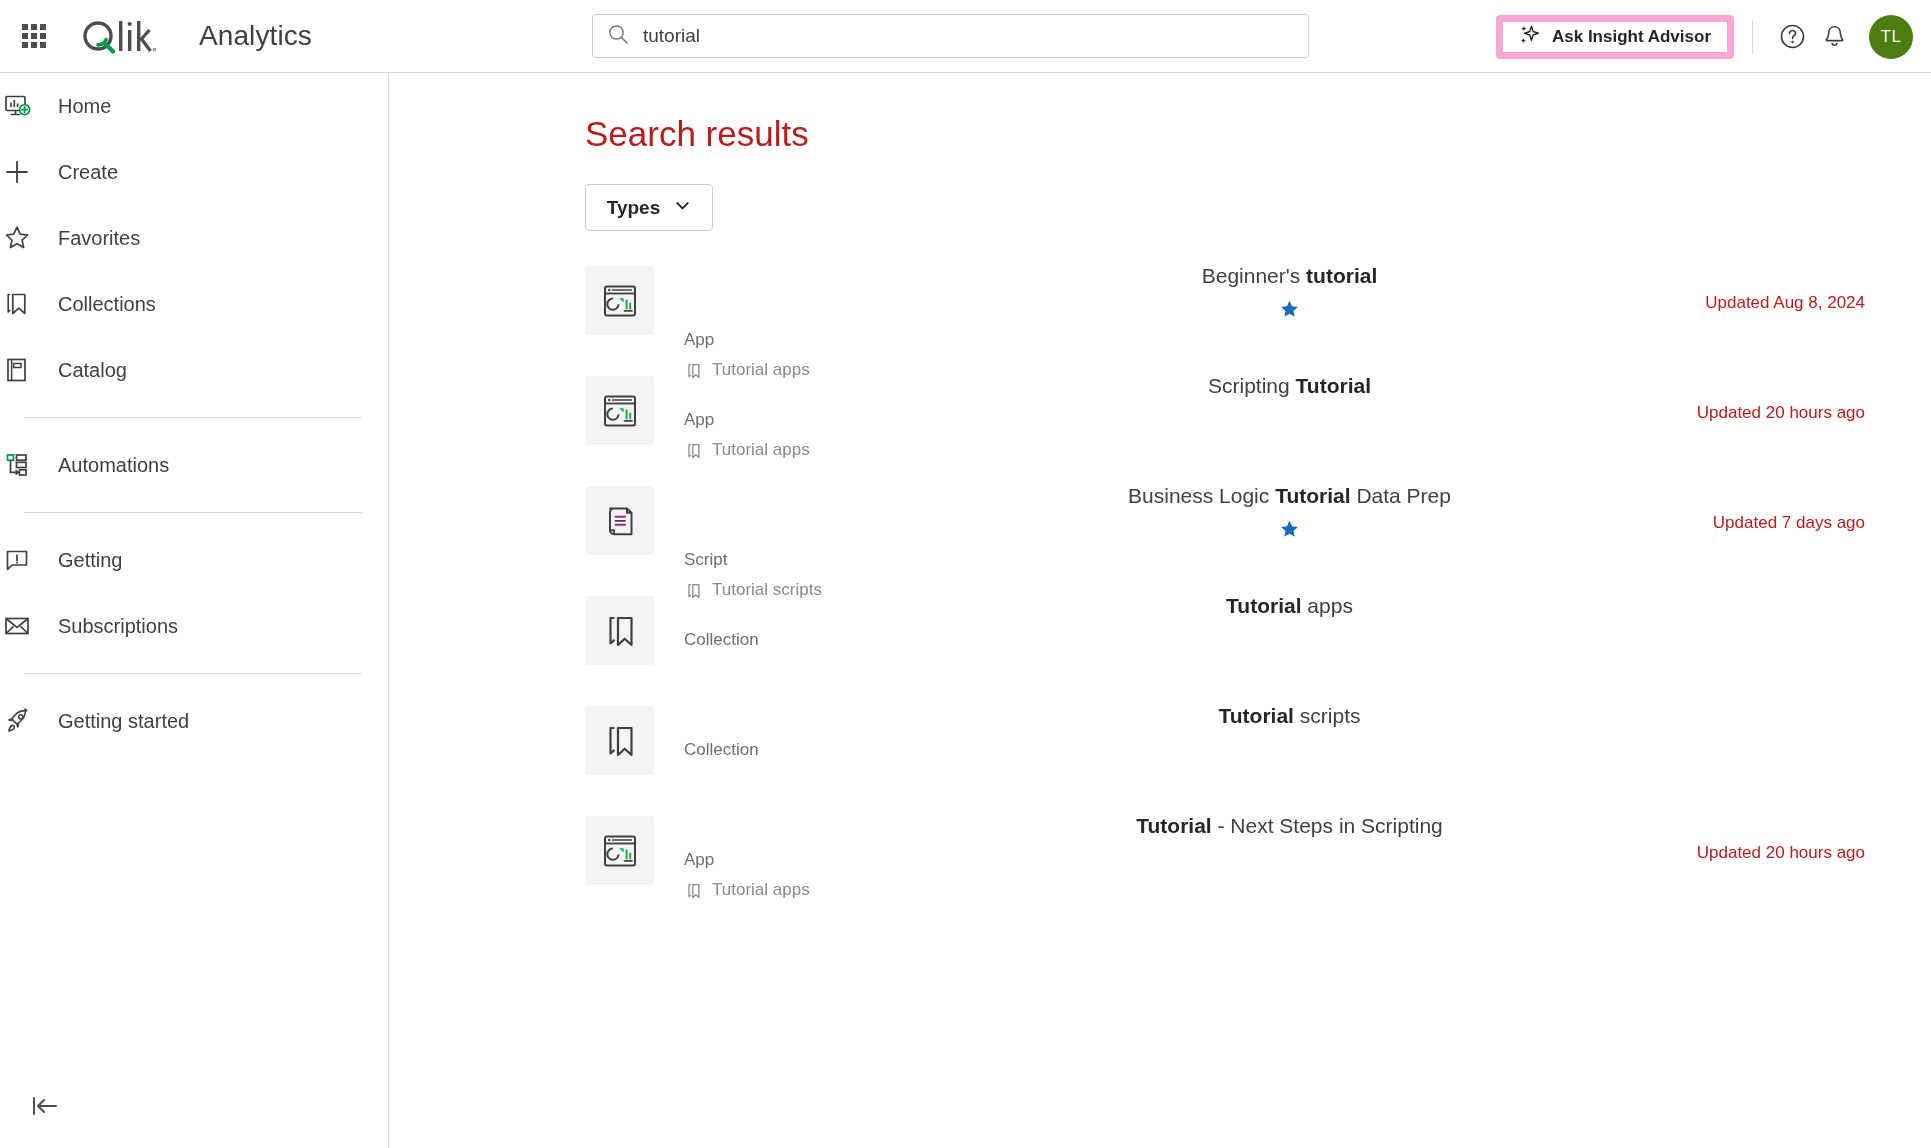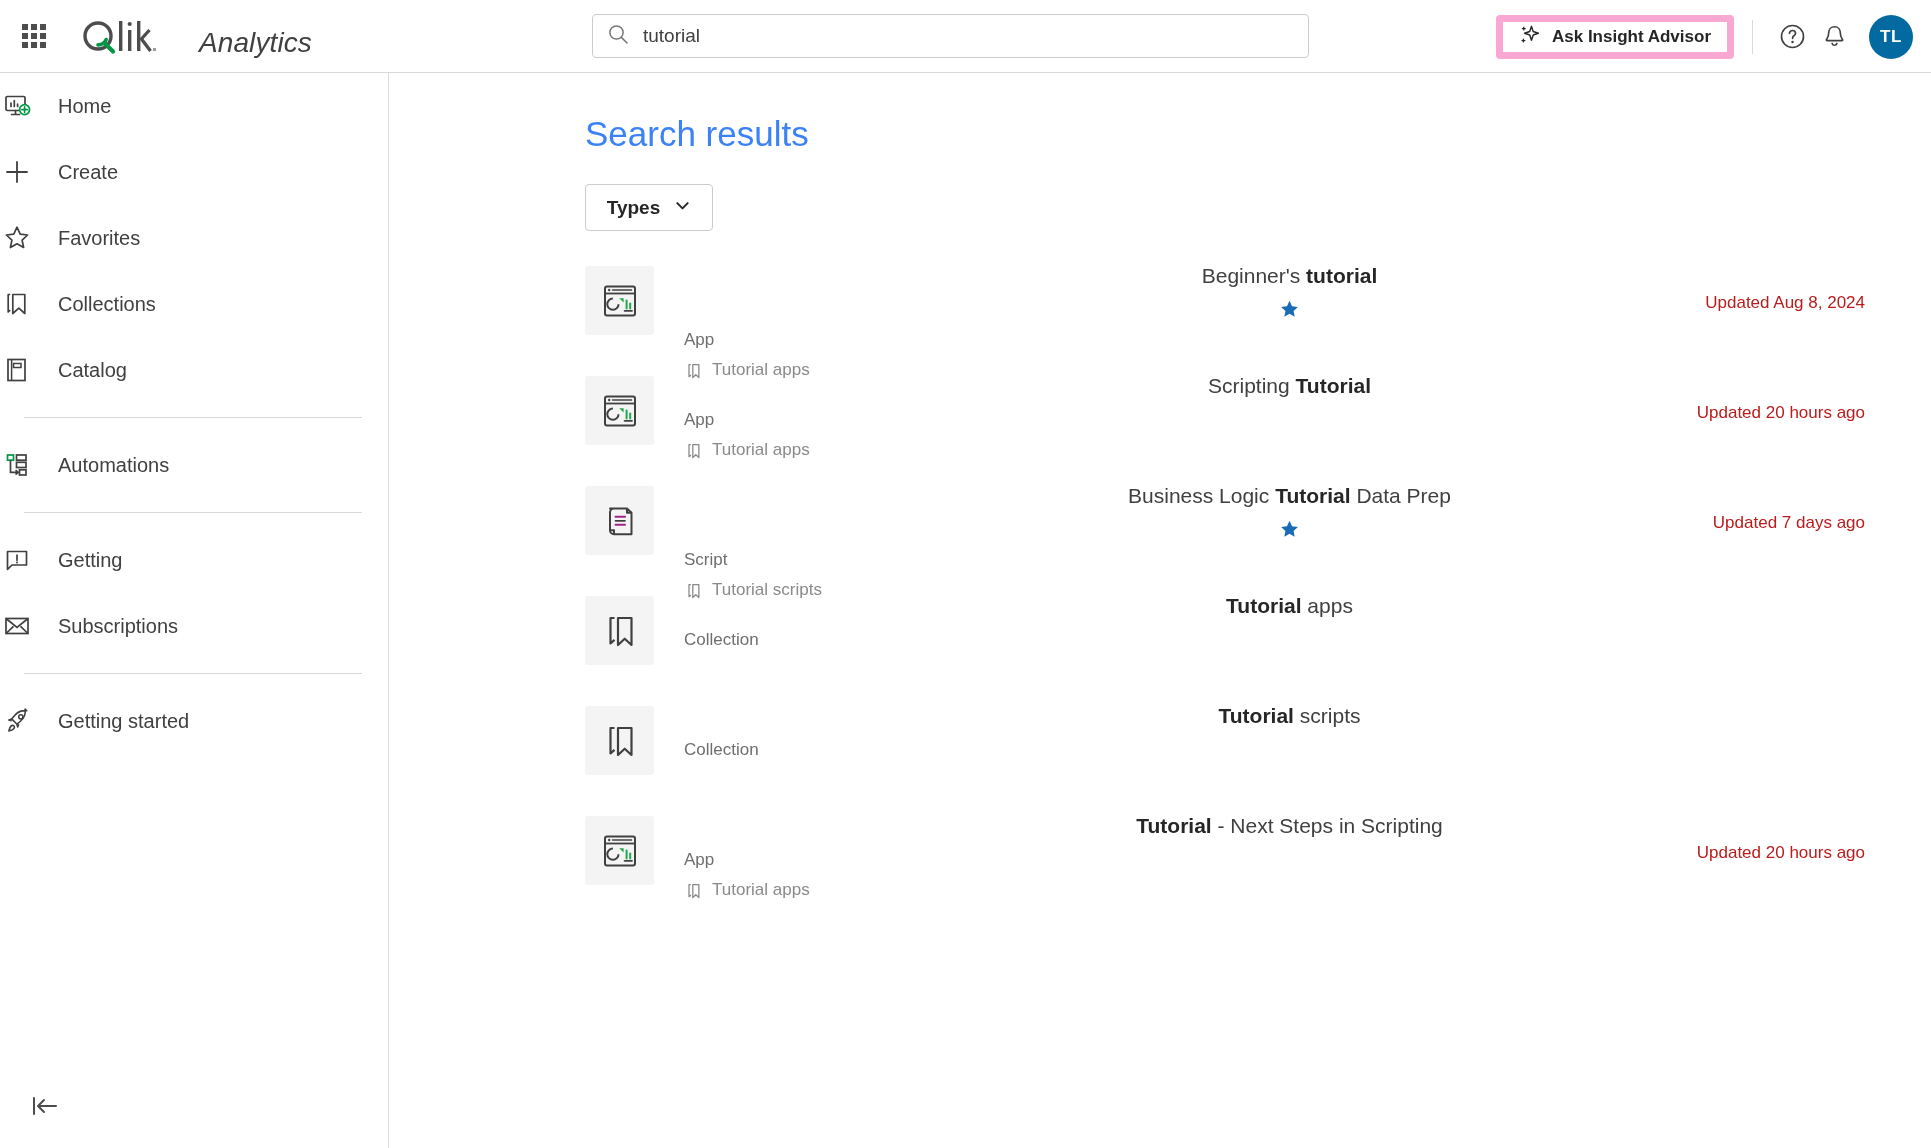--- a/index.html
+++ b/index.html
@@ -25,21 +25,21 @@
     margin-left: 19px;
     display: grid;
     grid-template-columns: repeat(3, 6px);
     grid-template-rows: repeat(3, 6px);
     gap: 3px;
     align-content: center; justify-content: center;
     cursor: pointer;
   }
   .launcher i { display: block; width: 6px; height: 6px; background: #4d4d4d; }
 
-  .brand { display: flex; align-items: flex-end; margin-left: 32px; font-style: italic; }
+  .brand { display: flex; align-items: center; margin-left: 32px; }
   .qlik-logo { position: relative; width: 96px; height: 46px; }
   .qlik-logo svg { display: block; }
   .app-title {
     margin-left: 22px;
     font-size: 28px;
     font-weight: 400;
     color: #404040;
     letter-spacing: .1px;
   }
 
@@ -93,24 +93,24 @@
   }
   .icon-btn {
     width: 42px; height: 42px;
     display: flex; align-items: center; justify-content: center;
     cursor: pointer;
     border-radius: 4px;
   }
   .avatar {
     width: 44px; height: 44px;
     border-radius: 50%;
-    background: #0369a1;
+    background: #4d7c0f;
     color: #ffffff;
     display: flex; align-items: center; justify-content: center;
-    font-size: 17px; font-weight: 700;
+    font-size: 17px; font-weight: 400;
     margin-left: 14px;
     cursor: pointer;
     letter-spacing: .5px;
   }
 
   
   .sidebar {
     position: absolute; left: 0; top: 73px;
     width: 389px; height: 1075px;
     background: #ffffff;
@@ -148,21 +148,21 @@
     position: absolute; left: 390px; top: 73px;
     width: 1541px; height: 1075px;
     background: #ffffff;
     overflow: hidden;
   }
   .page-title {
     position: absolute;
     left: 195px; top: 41px;
     font-size: 35px;
     font-weight: 400;
-    color: #3b82f6;
+    color: #b91c1c;
   }
   .types-btn {
     position: absolute;
     left: 195px; top: 111px;
     height: 47px;
     min-width: 128px;
     display: flex; align-items: center; justify-content: center; gap: 14px;
     border: 1px solid #cccccc;
     border-radius: 4px;
     background: #fff;

